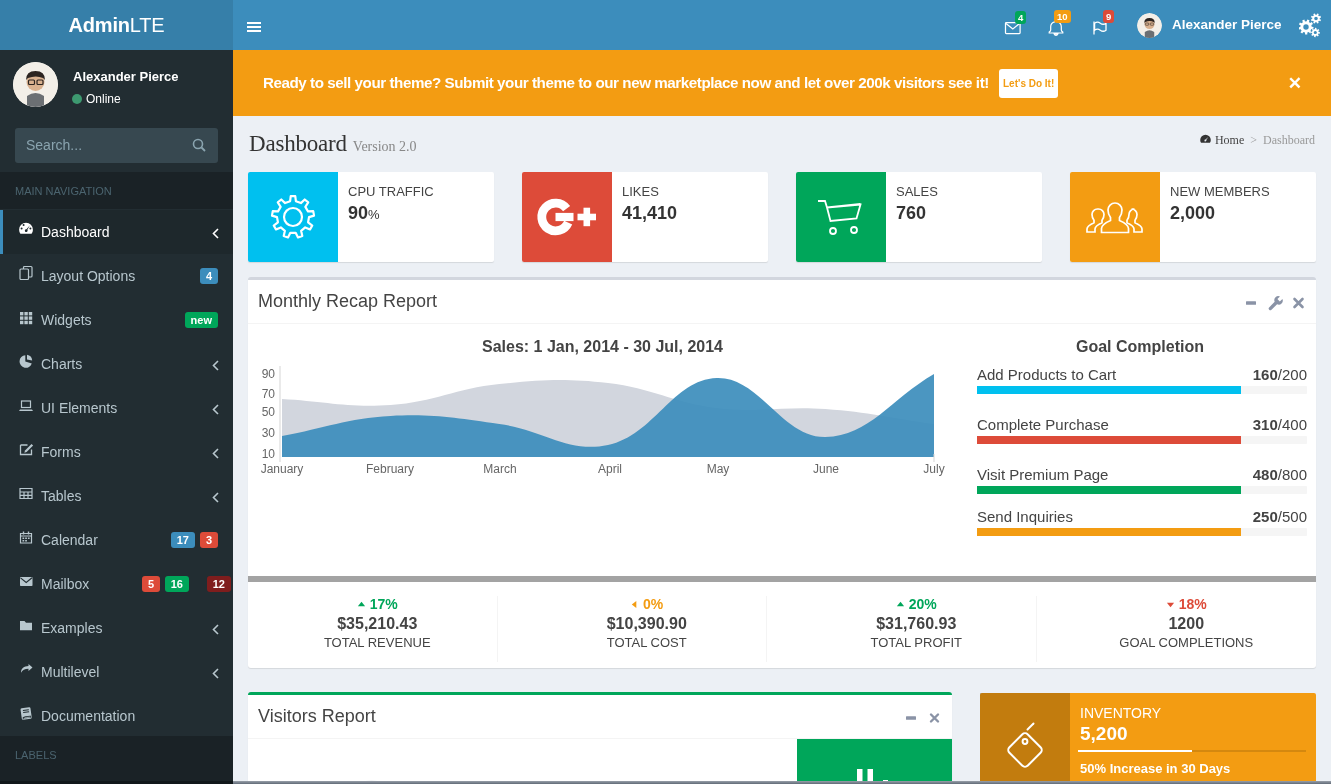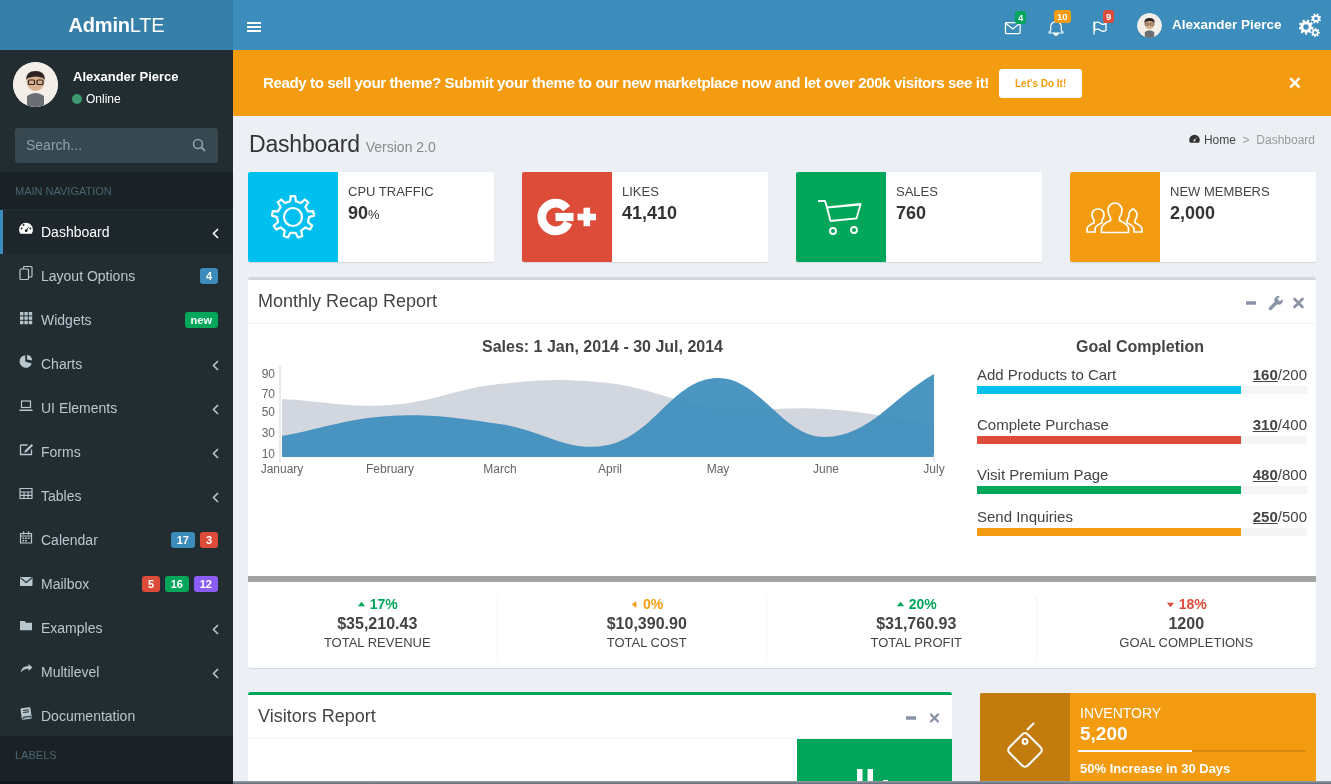--- a/index.html
+++ b/index.html
@@ -26,23 +26,23 @@
 .menu { position:absolute; left:0; top:160px; width:233px; }
 .mi { position:relative; height:44px; line-height:44px; color:#b8c7ce; font-size:14px; padding-left:15px; border-left:3px solid transparent; }
 .mi.active { background:#1e282c; border-left-color:#3c8dbc; color:#fff; }
 .mi .ic { display:inline-block; width:23px; vertical-align:middle; margin-top:-2px; }
 .mi .chev { position:absolute; right:14px; top:17px; line-height:1; }
 .mi .bdg { position:absolute; top:14px; font-size:11px; font-weight:700; color:#fff; border-radius:3px; padding:3px 6px 0; line-height:1; height:16px; }
 
 .wrapper { position:absolute; left:233px; top:50px; width:1098px; height:734px; background:#ecf0f5; }
 .banner { position:relative; height:66px; background:#f39c12; color:#fff; }
 .banner .txt { position:absolute; left:30px; top:24px; font-size:15.2px; font-weight:700; letter-spacing:-0.45px; }
-.banner .btn { position:absolute; left:766px; top:19px; background:#fff; color:#f39c12; font-size:10px; font-weight:700; padding:9px 16px; border-radius:3px; }
+.banner .btn { position:absolute; left:766px; top:19px; background:#fff; color:#f39c12; font-size:10px; font-weight:700; padding:9px 4px; border-radius:3px; }
 .banner .close { position:absolute; right:29px; top:23px; font-size:17px; font-weight:700; color:#fff; }
-.chead { position:relative; height:41px; padding:15px 0 0 16px; }
+.chead { position:relative; height:41px; padding:15px 0 0 16px;font-family:Liberation Serif, serif; }
 .chead h1 { display:inline; font-size:23px; font-weight:400; color:#333; letter-spacing:-0.2px; }
 .chead .ver { font-size:14px; color:#888; margin-left:6px; }
 .bcrumb { position:absolute; right:16px; top:17px; font-size:12px; color:#444; }
 .bcrumb .grey { color:#999; }
 
 .content { position:relative; padding:15px; }
 .irow { position:relative; height:105px; }
 .ibox { position:absolute; top:0; width:246px; height:90px; background:#fff; border-radius:2px; box-shadow:0 1px 1px rgba(0,0,0,0.1); }
 .ibox .iicon { position:absolute; left:0; top:0; width:90px; height:90px; border-radius:2px 0 0 2px; display:flex; align-items:center; justify-content:center; }
 .bx-aqua { background:#00c0ef; } .bx-red { background:#dd4b39; } .bx-green { background:#00a65a; } .bx-yellow { background:#f39c12; }
@@ -54,21 +54,21 @@
 .boxhead { position:relative; height:44px; border-bottom:1px solid #f4f4f4; }
 .boxhead .title { position:absolute; left:10px; top:11px; font-size:18px; color:#444; }
 .boxhead .tools { position:absolute; right:10px; top:14px; color:#97a0b3; }
 .recap { position:relative; height:391px; margin-bottom:24px; }
 .recap-body { position:relative; height:252px; }
 .ch-title { position:absolute; left:0; top:14px; width:709px; text-align:center; font-size:16px; font-weight:700; color:#444; }
 .goal-title { position:absolute; left:721px; top:14px; width:342px; text-align:center; font-size:16px; font-weight:700; color:#444; }
 .pgroup { position:absolute; left:729px; width:330px; }
 .pgroup .ptext { font-size:15px; color:#444; }
 .pgroup .pnum { position:absolute; right:0; top:0; font-size:15px; color:#444; }
-.pgroup .pnum b { font-weight:700;text-decoration:underline; }
+.pgroup .pnum b { font-weight:700; }
 .pbar { position:relative; margin-top:2px; height:8px; background:#f5f5f5; border-radius:1px; }
 .pbar .fill { position:absolute; left:0; top:0; height:8px; width:80%; }
 .recap-foot { position:relative; border-top:6px solid #a3a3a3; height:93px; }
 .dcol { position:absolute; top:14px; width:239.5px; text-align:center; border-right:1px solid #f4f4f4; height:66px; }
 .dcol.last { border-right:none; }
 .dperc { font-size:14px; font-weight:600; }
 .dnum { font-size:16px; font-weight:700; color:#444; margin-top:3px; }
 .dlab { font-size:13px; color:#444; text-transform:uppercase; margin-top:2px; }
 .green { color:#00a65a; } .yellow { color:#f39c12; } .red { color:#dd4b39; }
 
@@ -198,21 +198,21 @@
               <rect x="4.5" y="8.5" width="1.7" height="1.5"></rect>
               <rect x="7.2" y="8.5" width="1.7" height="1.5"></rect>
               <rect x="9.9" y="8.5" width="1.7" height="1.5"></rect>
               <rect x="4.5" y="11" width="1.7" height="1.5"></rect>
               <rect x="7.2" y="11" width="1.7" height="1.5"></rect>
             </g>
           </svg></span>Calendar<span class="bdg" style="right:15px; background:#dd4b39">3</span><span class="bdg" style="right:38px; background:#3c8dbc">17</span></div>
       <div class="mi"><span class="ic"><svg width="16" height="16" viewBox="0 0 16 16" style="color:#b8c7ce">
             <rect x="2" y="4" width="12.5" height="9" rx="0.8" fill="currentColor"></rect>
             <path d="M2.5 4.8 L8.2 9.5 L14 4.8" fill="none" stroke="#222d32" stroke-width="1.1"></path>
-          </svg></span>Mailbox<span class="bdg" style="right:15px; background:#8b5cf6">12</span><span class="bdg" style="right:44px; background:#00a65a">16</span><span class="bdg" style="right:73px; background:#dd4b39">5</span></div>
+          </svg></span>Mailbox<span class="bdg" style="right:2px; background:#7f1d1d">12</span><span class="bdg" style="right:44px; background:#00a65a">16</span><span class="bdg" style="right:73px; background:#dd4b39">5</span></div>
       <div class="mi"><span class="ic"><svg width="16" height="16" viewBox="0 0 16 16" style="color:#b8c7ce">
             <path d="M2 4 l4.5 0 l1.5 1.8 l6 0 l0 7.5 l-12 0 z" fill="currentColor"></path>
           </svg></span>Examples<span class="chev"><svg width="7" height="11" viewBox="0 0 7 11">
             <path d="M6 1 L1.5 5.5 L6 10" stroke="currentColor" stroke-width="1.6" fill="none"></path>
           </svg></span></div>
       <div class="mi"><span class="ic"><svg width="16" height="16" viewBox="0 0 16 16" style="color:#b8c7ce">
             <path d="M10.5 3 l4 3.5 l-4 3.5 l0-2.2 c-4 0-6 1.5-7.5 4 c0-4.5 3-6.6 7.5-6.8 z" fill="currentColor"></path>
           </svg></span>Multilevel<span class="chev"><svg width="7" height="11" viewBox="0 0 7 11">
             <path d="M6 1 L1.5 5.5 L6 10" stroke="currentColor" stroke-width="1.6" fill="none"></path>
           </svg></span></div>

